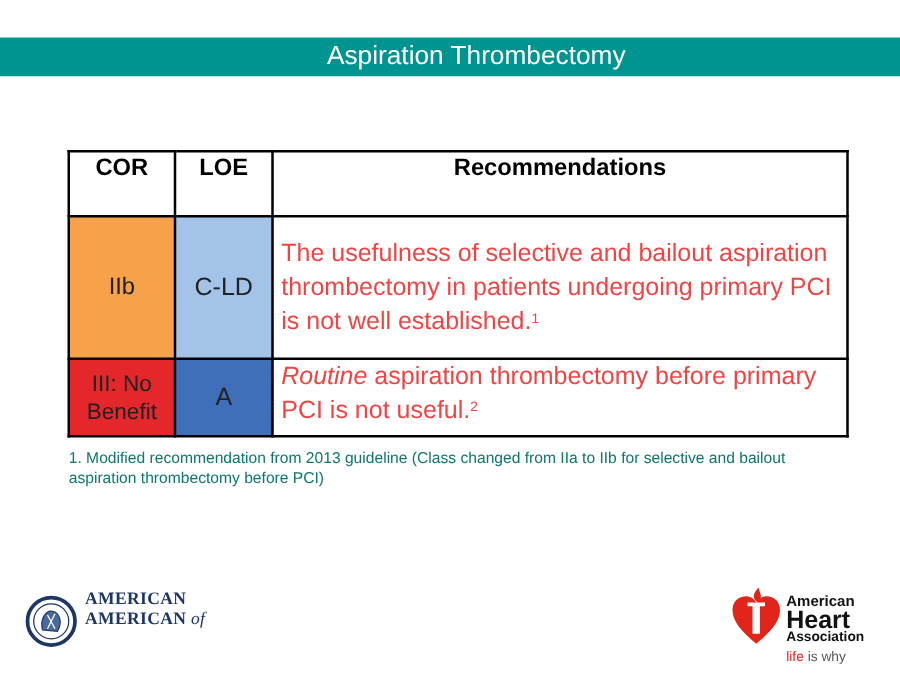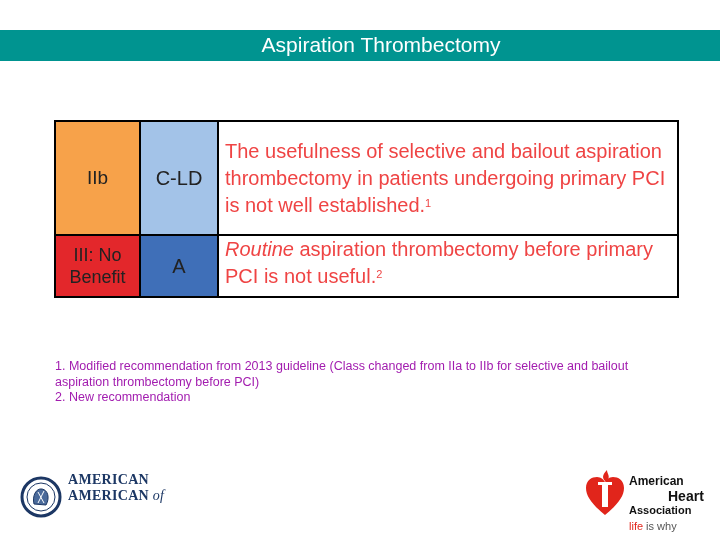--- a/index.html
+++ b/index.html
@@ -12,50 +12,54 @@
   .c-loe{width:76px;text-align:center;}
   .row1 td{height:112px;}
   .row2 td{height:60px;}
   .cor-iib{background:#f7a24a;font-size:19px;color:#222;margin-left:28px;}
   .loe-cld{background:#a3c3e8;font-size:20px;color:#222;margin-left:23px;}
   .cor-nb{background:#e3272b;font-size:18px;color:#222;line-height:22px;margin-left:43px;}
   .loe-a{background:#3f6fb8;font-size:20px;color:#222;}
   .rec-text{font-size:20px;line-height:27px;padding-left:6px !important;color:#ef4444;}
   .row2 .rec-text{line-height:27px;vertical-align:top;}
   sup{font-size:11px;vertical-align:top;position:relative;top:-2px;}
-  .footnotes{position:absolute;left:55px;top:359px;width:620px;font-size:12.5px;line-height:15.5px;color:#a21caf;}
+  .footnotes{position:absolute;left:55px;top:359px;width:620px;font-size:12.5px;line-height:15.5px;color:#0f766e;}
   .acc{position:absolute;left:20px;top:470px;width:160px;height:52px;}
   .acc-text{position:absolute;left:48px;top:2px;font-family:"Liberation Serif",serif;color:#1c3764;font-weight:bold;font-size:14px;line-height:16px;letter-spacing:0.3px;}
   .aha{position:absolute;left:585px;top:465px;width:135px;height:75px;}
   .aha-text{position:absolute;left:44px;top:10px;font-weight:bold;color:#111;line-height:13px;}
   .aha-tag{position:absolute;left:44px;top:55px;font-size:11px;color:#555;}
 </style>
 </head>
 <body>
 
 <div class="title-bar">Aspiration Thrombectomy</div>
 
 <table class="rec">
   <tbody>
+      <tr>
+    <th class="c-cor">COR</th>
+    <th class="c-loe">LOE</th>
+    <th>Recommendations</th>
+  </tr>
   <tr class="row1">
     <td class="c-cor cor-iib">IIb</td>
     <td class="c-loe loe-cld">C-LD</td>
     <td class="rec-text"><span>The usefulness of selective and bailout aspiration thrombectomy in patients undergoing primary PCI is not well established.</span><sup>1</sup></td>
   </tr>
   <tr class="row2">
     <td class="c-cor cor-nb"><span>III: No</span><br><span>Benefit</span></td>
     <td class="c-loe loe-a">A</td>
     <td class="rec-text"><i>Routine</i><span> aspiration thrombectomy before primary PCI is not useful.</span><sup>2</sup></td>
   </tr>
 </tbody>
   </table>
 
 <div class="footnotes">
   <div>1. Modified recommendation from 2013 guideline (Class changed from IIa to IIb for selective and bailout aspiration thrombectomy before PCI)</div>
-  <div>2. New recommendation</div>
 </div>
 
 <div class="acc">
   <svg width="42" height="42" viewBox="0 0 42 42" style="position:absolute;left:0;top:6px;">
     <circle cx="21" cy="21" r="19" fill="none" stroke="#1c3764" stroke-width="3"></circle>
     <circle cx="21" cy="21" r="14" fill="none" stroke="#1c3764" stroke-width="1"></circle>
     <path d="M14 28 C12 20 16 12 22 13 C28 14 30 22 26 29 Z" fill="#4a6a9a" stroke="#1c3764" stroke-width="1"></path>
     <path d="M18 16 L24 27 M24 15 L18 27" stroke="#fff" stroke-width="1"></path>
   </svg>
   <div class="acc-text">
@@ -66,17 +70,17 @@
 
 <div class="aha">
   <svg width="40" height="48" viewBox="0 0 40 48" style="position:absolute;left:0;top:4px;">
     <path d="M20 46 C8 36 1 28 1 19 C1 11 7 8 12 8 C16 8 19 11 20 13 C21 11 24 8 28 8 C33 8 39 11 39 19 C39 28 32 36 20 46 Z" fill="#e1251b"></path>
     <rect x="17" y="14" width="6" height="24" fill="#fff"></rect>
     <rect x="13" y="13" width="14" height="3" fill="#fff"></rect>
     <path d="M20 12 C16 8 19 4 22 1 C22 5 26 7 22 12 Z" fill="#e1251b"></path>
   </svg>
   <div class="aha-text">
     <div style="font-size:12px;">American</div>
-    <div style="font-size:14px;line-height:16px;margin-left:39px;">Heart</div>
+    <div style="font-size:20px;line-height:16px;">Heart</div>
     <div style="font-size:11px;">Association</div>
   </div>
   <div class="aha-tag"><span style="color:#e1251b">life</span><span> is why</span></div>
 </div>
 
 </body></html>

